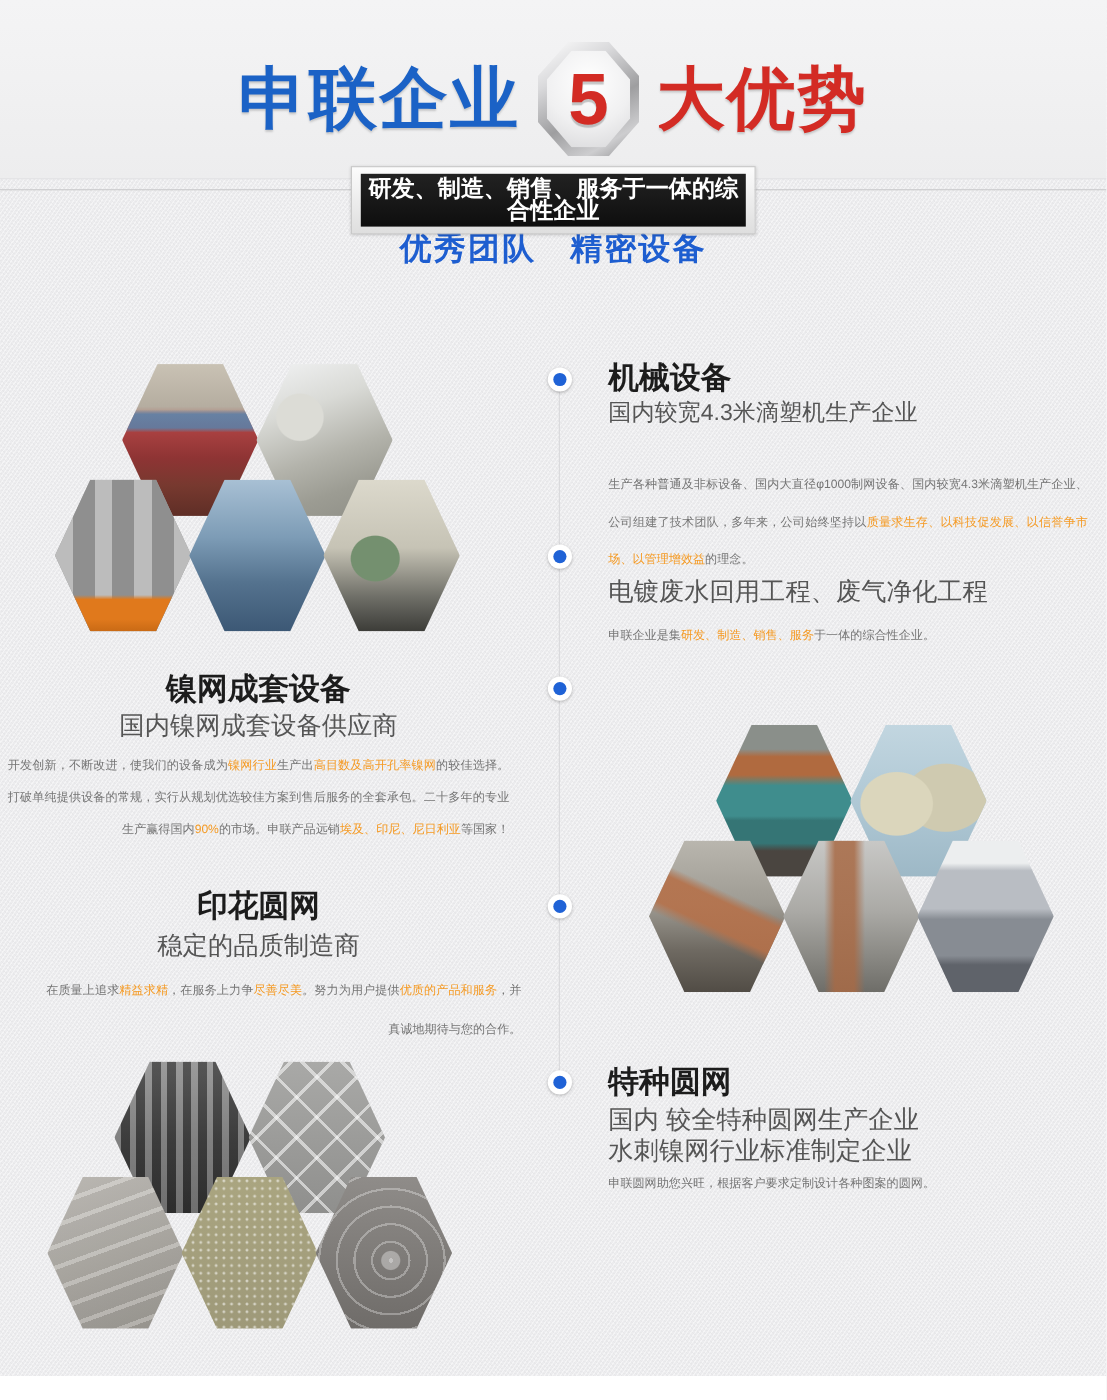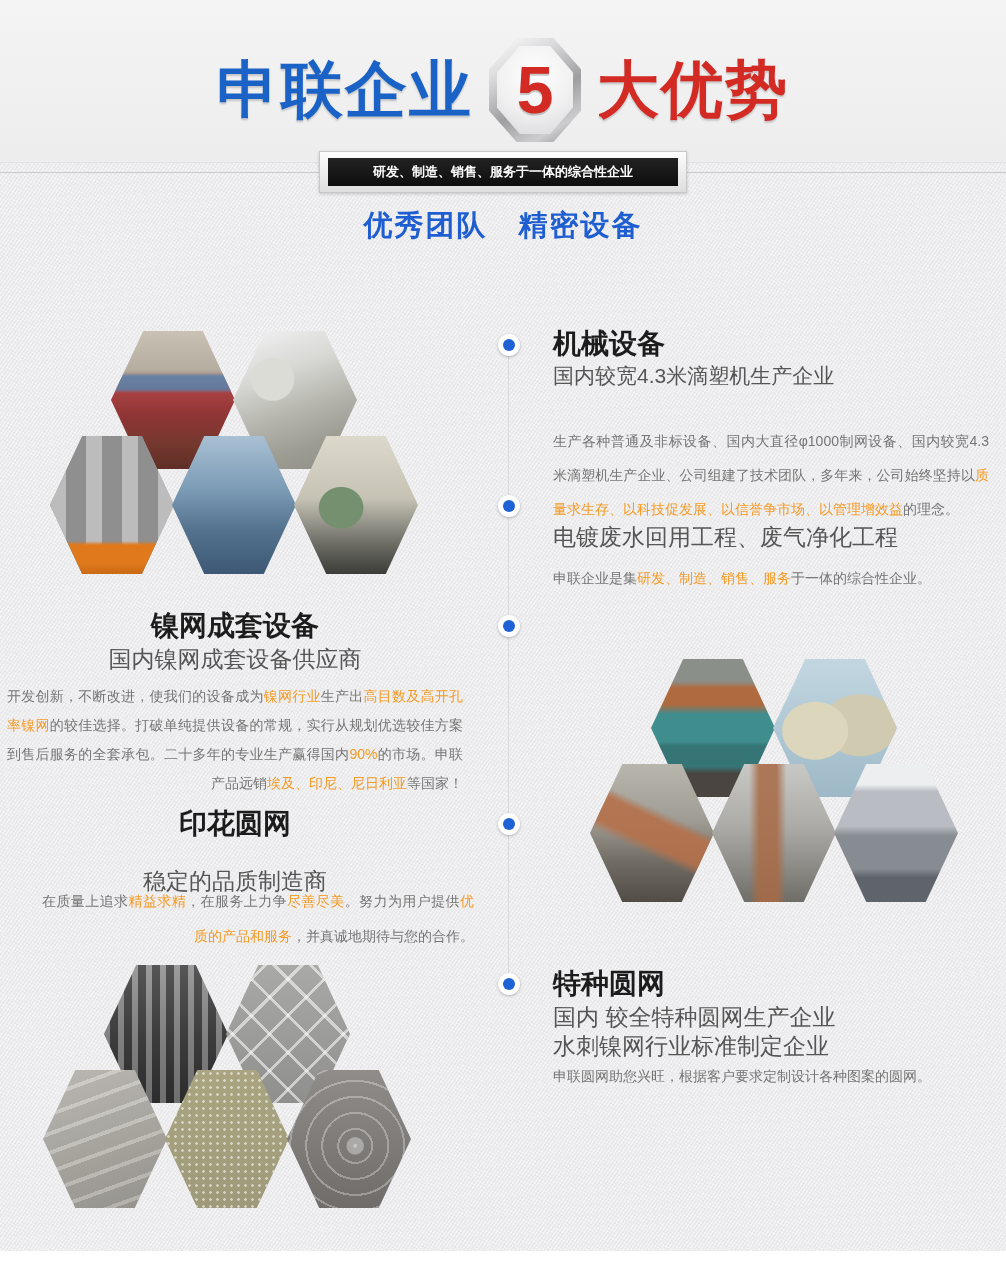--- a/index.html
+++ b/index.html
@@ -27,38 +27,38 @@
     clip-path:polygon(30% 0,70% 0,100% 30%,100% 70%,70% 100%,30% 100%,0 70%,0 30%);
     background:radial-gradient(circle at 50% 32%,#ffffff 0%,#f0f0f1 55%,#d7d7d9 100%);
     display:flex;align-items:center;justify-content:center;
     font-size:66px;font-weight:900;color:var(--red,#d32b24);text-shadow:0 2px 1px rgba(0,0,0,.22);}
 
   
   .plaque{position:absolute;left:50%;top:151px;transform:translateX(-50%);width:366px;
     background:linear-gradient(#fcfcfc,#dedede);border:1px solid #c8c8c8;
     box-shadow:0 1px 3px rgba(0,0,0,.18);z-index:3;}
   .plaque-bar{margin:6px 8px;background:linear-gradient(#222,#0e0e0e);color:#fff;
-    font-size:13px;font-weight:700;text-align:center;padding:4px 6px;line-height:20px;}
+    font-size:21px;font-weight:700;text-align:center;padding:4px 6px;line-height:20px;}
 
   .sub-cn{position:absolute;left:0;top:206px;width:1006px;text-align:center;
     font-size:29px;font-weight:800;color:var(--blue2,#1e5ed0);letter-spacing:2px;}
   .sub-en{position:absolute;left:0;top:243px;width:1006px;text-align:center;
     font-size:36px;font-weight:400;color:var(--watermark,#d6d6d8);letter-spacing:3px;}
 
   
   .timeline{position:absolute;left:508px;top:345px;width:1px;height:640px;background:#d9d9db;z-index:1;}
   .bullet{position:absolute;left:498px;width:22px;height:22px;border-radius:50%;background:#fff;
     box-shadow:0 1px 3px rgba(0,0,0,.25);z-index:2;}
   .bullet .dot{position:absolute;left:5px;top:5px;width:12px;height:12px;border-radius:50%;
     background:var(--bullet,#1f62d6);}
 
   
   .sec-h{position:absolute;margin:0;font-size:28px;font-weight:800;color:#1c1c1c;line-height:32px;}
   .sec-sub{position:absolute;font-size:23px;color:#555;line-height:27px;}
-  .sec-p{position:absolute;margin:0;font-size:14px;color:#757575;}
+  .sec-p{position:absolute;margin:0;font-size:11px;color:#757575;}
   .hl{color:var(--orange,#f59a23);}
   .rc{left:553px;width:436px;}
   .lc{left:8px;width:454px;text-align:center;}
   .sub-mach{font-size:21px;}
   .p-mach{top:424px;line-height:34px;text-align:justify;}
   .p-env{top:566px;line-height:24px;}
   .p-nickel{left:7px;top:682px;width:456px;line-height:29px;text-align:justify;text-align-last:right;}
   .p-print{left:30px;top:884px;width:432px;line-height:35px;text-align:justify;text-align-last:right;margin-left:12px;}
   .p-special{top:1064px;line-height:24px;}
 
@@ -138,21 +138,21 @@
   <p class="sec-p rc p-mach"><span>生产各种普通及非标设备、国内大直径φ1000制网设备、国内较宽4.3米滴塑机生产企业、公司组建了技术团队，多年来，公司始终坚持以</span><span class="hl">质量求生存、以科技促发展、以信誉争市场、以管理增效益</span><span>的理念。</span></p>
 
   <div class="sec-sub rc" style="top:524px">电镀废水回用工程、废气净化工程</div>
   <p class="sec-p rc p-env"><span>申联企业是集</span><span class="hl">研发、制造、销售、服务</span><span>于一体的综合性企业。</span></p>
 
   <h2 class="sec-h lc" style="top:610px">镍网成套设备</h2>
   <div class="sec-sub lc" style="top:646px">国内镍网成套设备供应商</div>
   <p class="sec-p p-nickel"><span>开发创新，不断改进，使我们的设备成为</span><span class="hl">镍网行业</span><span>生产出</span><span class="hl">高目数及高开孔率镍网</span><span>的较佳选择。打破单纯提供设备的常规，实行从规划优选较佳方案到售后服务的全套承包。二十多年的专业生产赢得国内</span><span class="hl">90%</span><span>的市场。申联产品远销</span><span class="hl">埃及、印尼、尼日利亚</span><span>等国家！</span></p>
 
   <h2 class="sec-h lc" style="top:808px">印花圆网</h2>
-  <div class="sec-sub lc" style="top:868px">稳定的品质制造商</div>
+  <div class="sec-sub lc" style="top:846px">稳定的品质制造商</div>
   <p class="sec-p p-print"><span>在质量上追求</span><span class="hl">精益求精</span><span>，在服务上力争</span><span class="hl">尽善尽美</span><span>。努力为用户提供</span><span class="hl">优质的产品和服务</span><span>，并真诚地期待与您的合作。</span></p>
 
   <h2 class="sec-h rc" style="top:968px">特种圆网</h2>
   <div class="sec-sub rc" style="top:1033px">水刺镍网行业标准制定企业</div>
   <div class="sec-sub rc" style="top:1004px">国内 较全特种圆网生产企业</div>
   <p class="sec-p rc p-special"><span>申联圆网助您兴旺，根据客户要求定制设计各种图案的圆网。</span></p>
 
 </div>
 
 </body></html>

